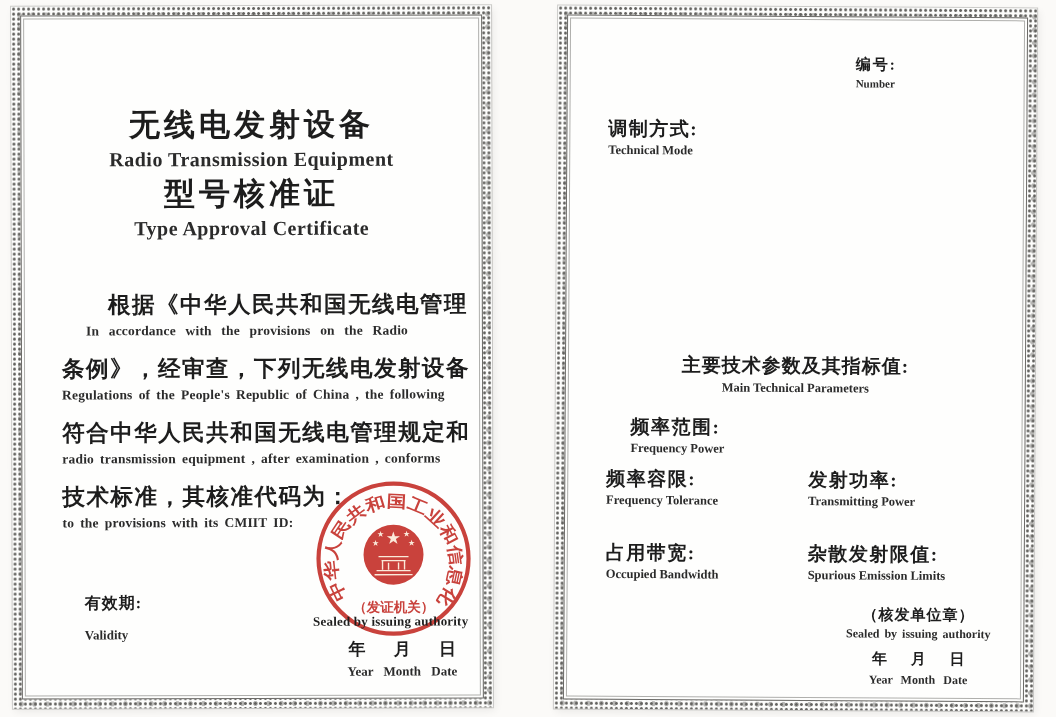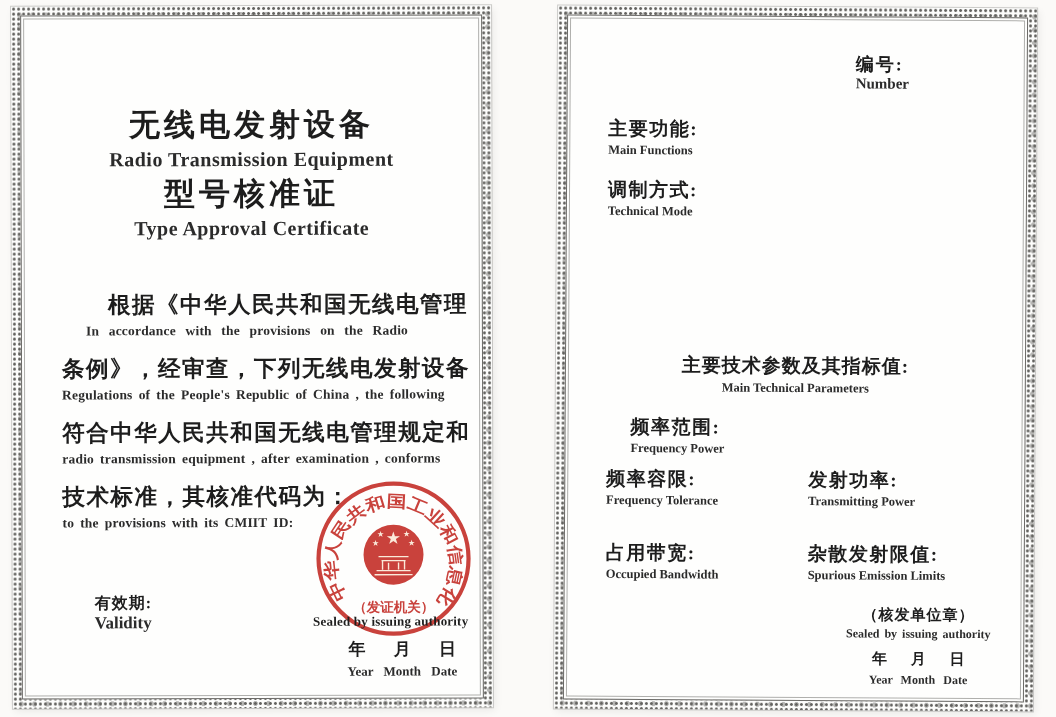--- a/index.html
+++ b/index.html
@@ -34,35 +34,35 @@
   .title-block .t-zh { font-size:31px; letter-spacing:4px; line-height:42px; }
   .title-block .t-en { font-size:20px; letter-spacing:.5px; line-height:27px; }
 
   .para-block { position:absolute; top:272px; left:40px; right:18px; }
   .line-pair { margin-bottom:11px; }
   .p-zh { font-size:22.5px; letter-spacing:1.5px; line-height:33px; white-space:nowrap; }
   .p-en { font-size:13.5px; line-height:20px; word-spacing:2.5px; letter-spacing:.2px; }
   .indent-zh { text-indent:46px; }
   .indent-en { padding-left:24px; word-spacing:6px; }
 
-  .validity-block { position:absolute; left:72px; top:576px; }
+  .validity-block { position:absolute; left:62px; top:576px; }
   .v-zh { font-size:16px; letter-spacing:1px; line-height:22px; }
-  .v-en { font-size:17px; line-height:17px; }
+  .v-en { font-size:13px; line-height:17px;margin-top:12px; }
 
   .seal-wrap { position:absolute; left:290px; top:462px; width:162px; height:162px; opacity:.93; }
   .seal-caption { position:absolute; left:248px; top:598px; width:240px; text-align:center;
                   font-size:13px; font-weight:bold; color:#1e1e1e; z-index:3; letter-spacing:.2px; }
   .date-block-left { position:absolute; left:272px; top:622px; width:215px; text-align:center; z-index:3; }
   .d-zh { font-size:17px; font-weight:bold; word-spacing:24px; line-height:24px; color:#1d1d1d; }
   .d-en { font-size:13px; font-weight:bold; word-spacing:7px; line-height:19px; }
 
   
   .number-block { position:absolute; left:288px; top:36px; }
-  .n-zh { font-size:18px; letter-spacing:2px; line-height:22px; }
-  .n-en { font-size:15px; line-height:17px; }
+  .n-zh { font-size:15px; letter-spacing:2px; line-height:22px; }
+  .n-en { font-size:11px; line-height:17px; }
 
   .fields-block { position:absolute; left:41px; top:100px; }
   .field { margin-bottom:18px; }
   .f-zh { font-size:19px; letter-spacing:1.5px; line-height:26px; }
   .f-en { font-size:12.5px; line-height:17px; }
 
   .section-heading { position:absolute; top:336px; left:0; width:100%; text-align:center; }
   .s-zh { font-size:19px; letter-spacing:1px; line-height:26px; }
   .s-en { font-size:12.5px; line-height:18px; }
 
@@ -156,24 +156,20 @@
   <div class="page page-right">
     <div class="page-inner">
 
       <div class="number-block">
         <div class="zh n-zh">编号:</div>
         <div class="en n-en">Number</div>
       </div>
 
       <div class="fields-block">
         <div class="field">
-          <div class="zh f-zh">主要功能:</div>
-          <div class="en f-en">Main Functions</div>
-        </div>
-        <div class="field">
           <div class="zh f-zh">调制方式:</div>
           <div class="en f-en">Technical Mode</div>
         </div>
       </div>
 
       <div class="section-heading">
         <div class="zh s-zh">主要技术参数及其指标值:</div>
         <div class="en s-en">Main Technical Parameters</div>
       </div>
 

